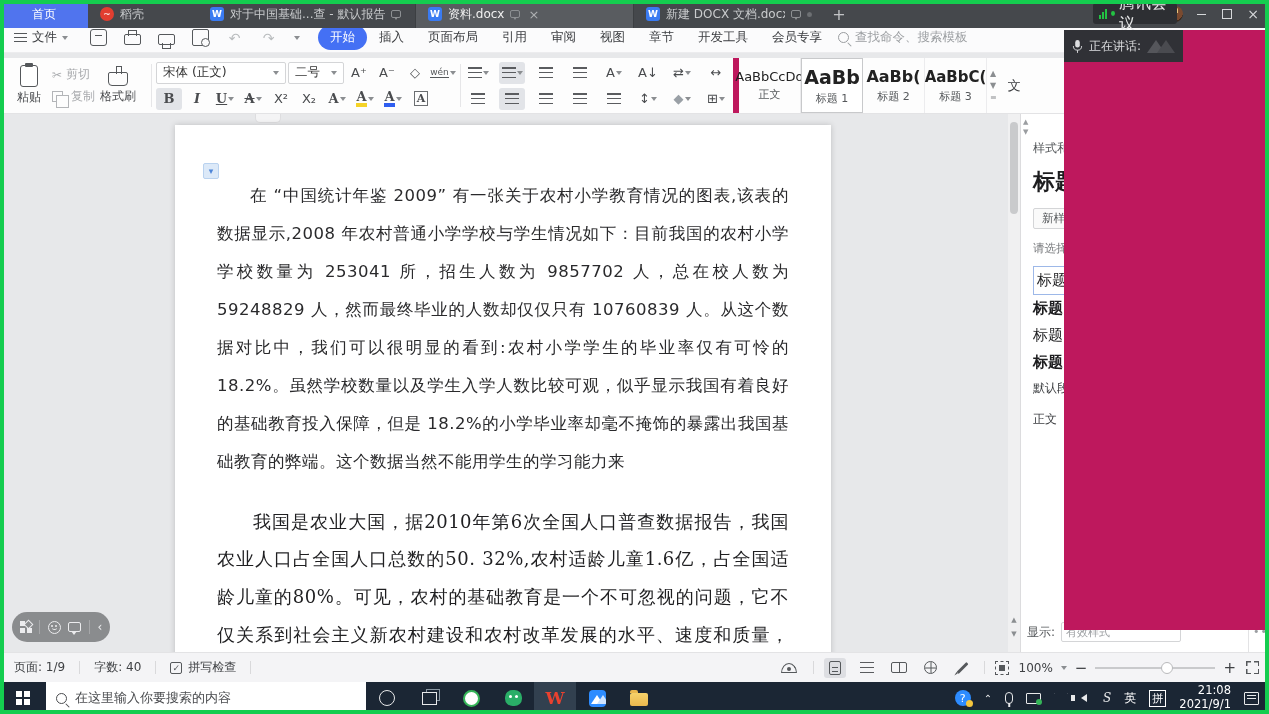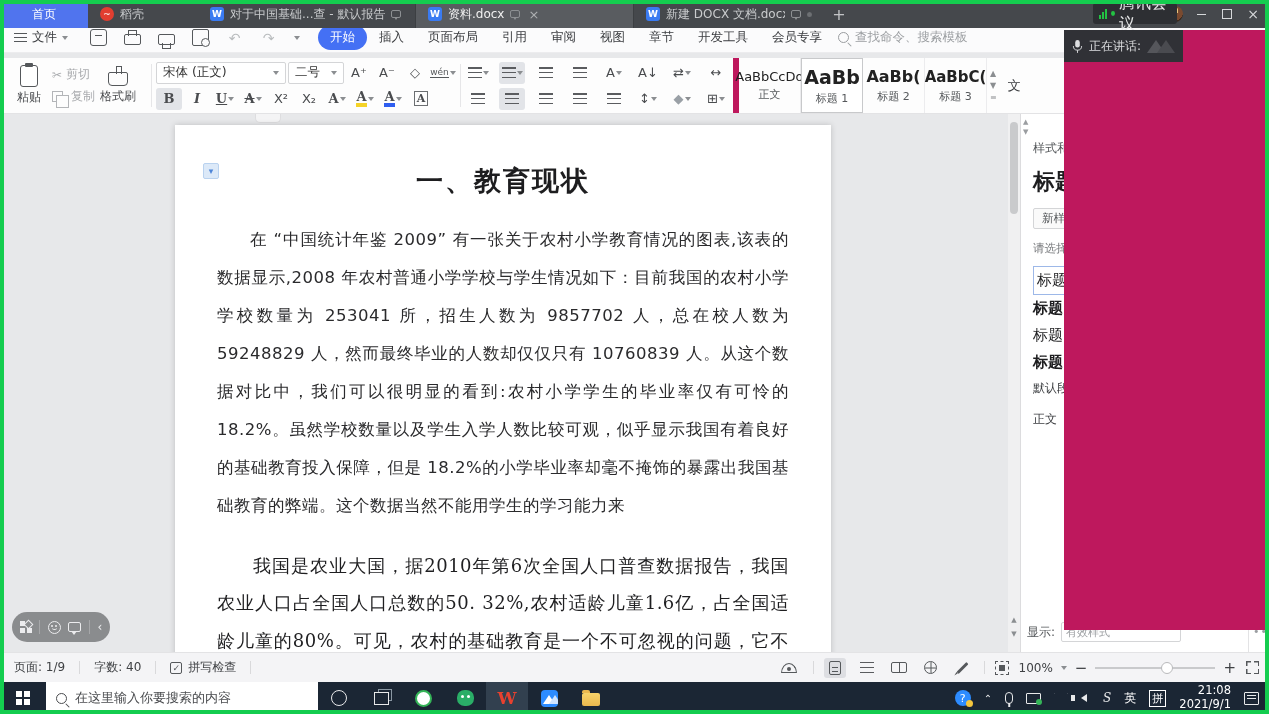--- a/index.html
+++ b/index.html
@@ -216,21 +216,21 @@
     linear-gradient(#55585b,#55585b) 0 100%/5px 1.5px no-repeat, linear-gradient(#55585b,#55585b) 0 100%/1.5px 5px no-repeat,
     linear-gradient(#55585b,#55585b) 100% 100%/5px 1.5px no-repeat, linear-gradient(#55585b,#55585b) 100% 100%/1.5px 5px no-repeat;}
   .sb-zoom{display:flex;align-items:center;gap:8px;}
   .sb-minus,.sb-plus{font-size:15px;color:#3f4144;}
 
   
   #taskbar{position:absolute;left:0;top:682px;width:1269px;height:32px;background:#1b2634;display:flex;align-items:stretch;z-index:20;color:#fff;}
   .tb-start{width:46px;display:flex;align-items:center;justify-content:center;}
   .win-logo{width:14px;height:14px;display:grid;grid-template-columns:6px 6px;grid-template-rows:6px 6px;gap:1.5px;}
   .win-logo span{background:#fff;}
-  #tb-search{width:272px;background:#fff;display:flex;align-items:center;gap:8px;padding:0 10px;color:#4a4c4f;font-size:13px;}
+  #tb-search{width:320px;background:#fff;display:flex;align-items:center;gap:8px;padding:0 10px;color:#4a4c4f;font-size:13px;}
   #tb-search .ic-mag{border-color:#4a4c4f;} #tb-search .ic-mag::after{border-color:#4a4c4f;}
   .tb-app{width:42px;display:flex;align-items:center;justify-content:center;position:relative;}
   .tb-app.open::after{content:"";position:absolute;left:6px;right:6px;bottom:0;height:2.5px;background:#76b9ed;}
   .tb-app.focus{background:#32404f;}
   .cortana{width:16px;height:16px;border:1.8px solid #e8e9ea;border-radius:50%;}
   .taskview{width:15px;height:13px;border:1.5px solid #e8e9ea;position:relative;background:#1b2634;}
   .taskview::before{content:"";position:absolute;left:3px;top:-4px;right:-4px;bottom:3px;border:1.5px solid #8a97a3;z-index:-1;}
   .browser360{width:17px;height:17px;border:2.5px solid #35b558;border-radius:50%;background:#fff;}
   .wechat{width:17px;height:16px;background:#2aae67;border-radius:45%;position:relative;}
   .wechat::before{content:"";position:absolute;left:4px;top:5px;width:3px;height:3px;border-radius:50%;background:#fff;box-shadow:6px 0 #fff;}
@@ -490,21 +490,20 @@
         <span>≡</span>
       </div>
     </div>
     <div class="side-tab-char">文</div>
   </div>
 
   <div id="doc-area">
     <div id="ruler-notch"></div>
     <div id="page">
       <div id="page-corner-btn">▾</div>
-      <div id="doc-title">一、教育现状</div>
       <p class="para">在 “中国统计年鉴 2009” 有一张关于农村小学教育情况的图表,该表的数据显示,2008 年农村普通小学学校与学生情况如下：目前我国的农村小学学校数量为 253041 所，招生人数为 9857702 人，总在校人数为 59248829 人，然而最终毕业的人数却仅仅只有 10760839 人。从这个数据对比中，我们可以很明显的看到:农村小学学生的毕业率仅有可怜的 18.2%。虽然学校数量以及学生入学人数比较可观，似乎显示我国有着良好的基础教育投入保障，但是 18.2%的小学毕业率却毫不掩饰的暴露出我国基础教育的弊端。这个数据当然不能用学生的学习能力来</p>
       <p class="para kai">我国是农业大国，据2010年第6次全国人口普查数据报告，我国农业人口占全国人口总数的50. 32%,农村适龄儿童1.6亿，占全国适龄儿童的80%。可见，农村的基础教育是一个不可忽视的问题，它不仅关系到社会主义新农村建设和农村改革发展的水平、速度和质量，更关系到整个中国未来发展的水平和速度，成为限制城乡和谐同步发展的瓶颈。目前农村基础教育仍然是我国教育的薄弱环节，仍然存在诸</p>
     </div>
     <div id="v-scroll">
       <div id="v-thumb"></div>
       <span class="scroll-btn" style="bottom:26px;">▲</span>
       <span class="scroll-btn" style="bottom:12px;">▼</span>
     </div>
     <div id="float-pill">
       <span class="fp-grid"></span>

